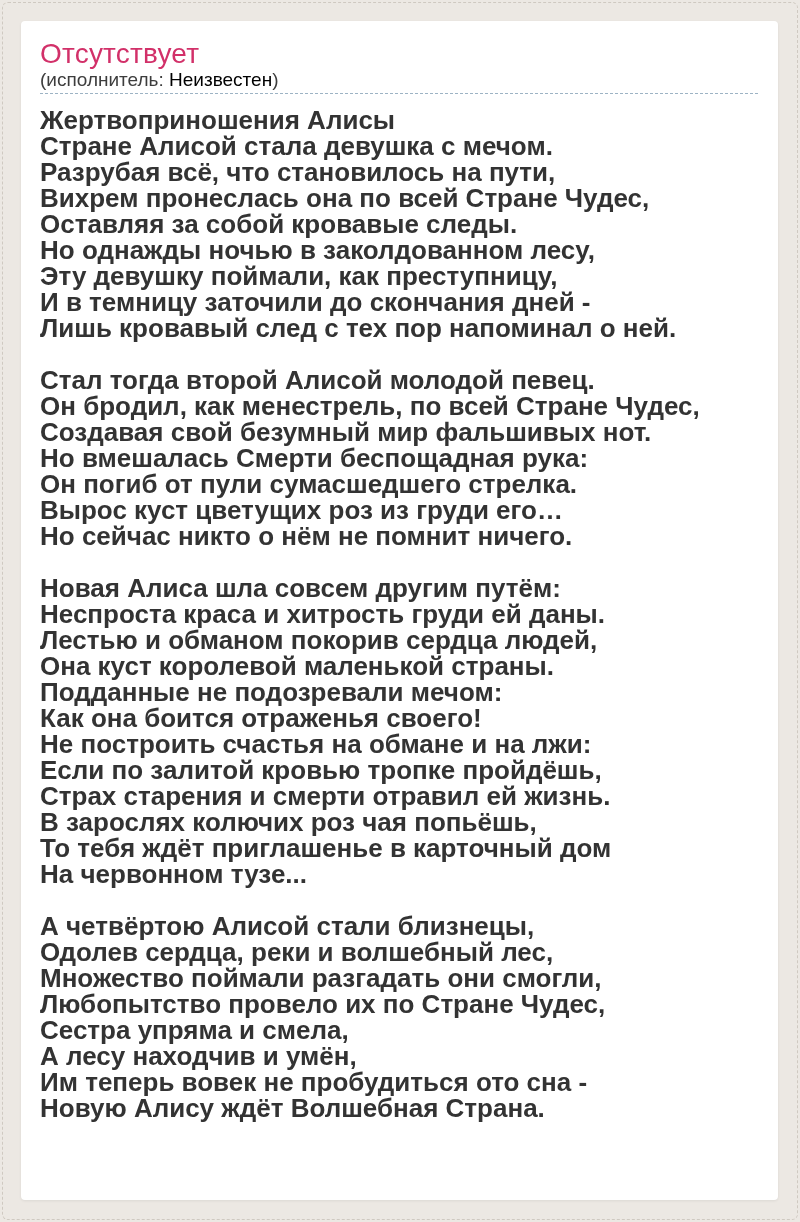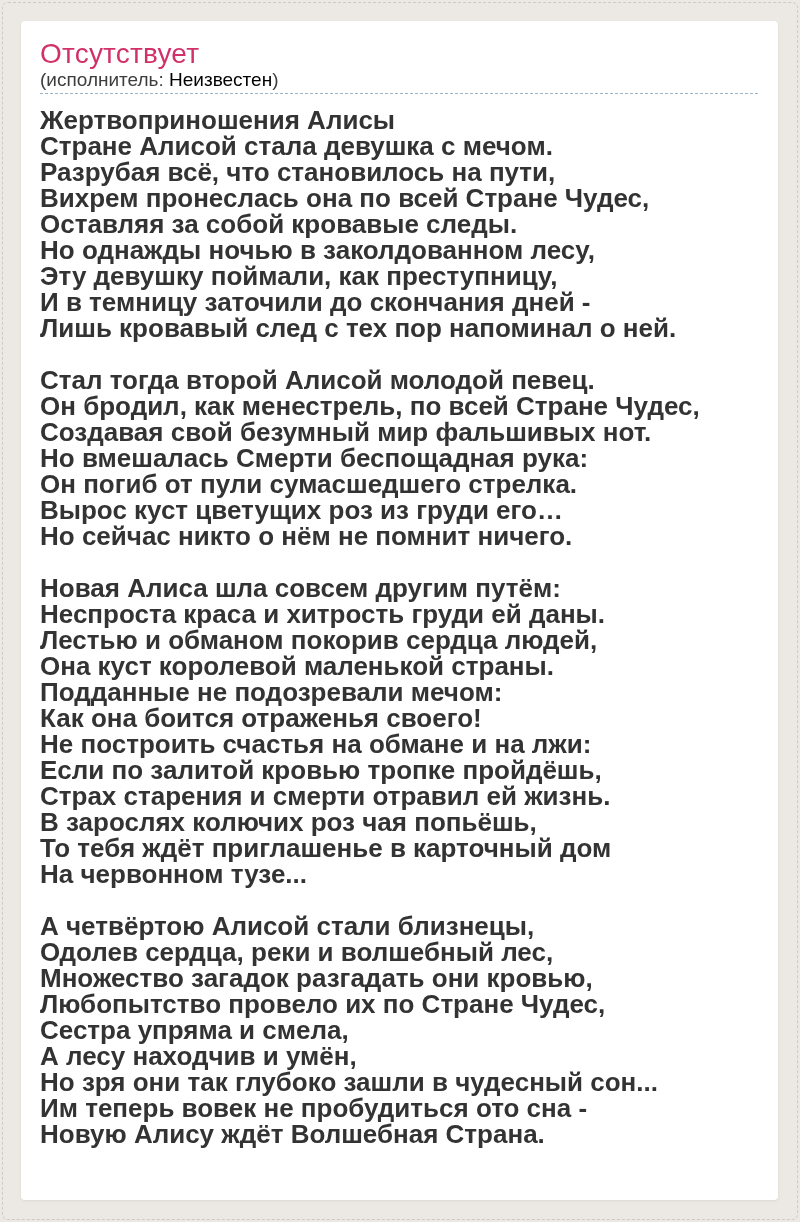--- a/index.html
+++ b/index.html
@@ -104,21 +104,20 @@
       <div class="lyric-line">Как она боится отраженья своего!</div>
       <div class="lyric-line">Не построить счастья на обмане и на лжи:</div>
       <div class="lyric-line">Если по залитой кровью тропке пройдёшь,</div>
       <div class="lyric-line">Страх старения и смерти отравил ей жизнь.</div>
       <div class="lyric-line">В зарослях колючих роз чая попьёшь,</div>
       <div class="lyric-line">То тебя ждёт приглашенье в карточный дом</div>
       <div class="lyric-line">На червонном тузе...</div>
       <div class="lyric-line">&nbsp;</div>
       <div class="lyric-line">А четвёртою Алисой стали близнецы,</div>
       <div class="lyric-line">Одолев сердца, реки и волшебный лес,</div>
-      <div class="lyric-line">Множество загадок разгадать они кровью,</div>
+      <div class="lyric-line">Множество поймали разгадать они смогли,</div>
       <div class="lyric-line">Любопытство провело их по Стране Чудес,</div>
       <div class="lyric-line">Сестра упряма и смела,</div>
       <div class="lyric-line">А лесу находчив и умён,</div>
-      <div class="lyric-line">Но зря они так глубоко зашли в чудесный сон...</div>
       <div class="lyric-line">Им теперь вовек не пробудиться ото сна -</div>
       <div class="lyric-line">Новую Алису ждёт Волшебная Страна.</div>
     </div>
 </div>
 
 </body></html>

